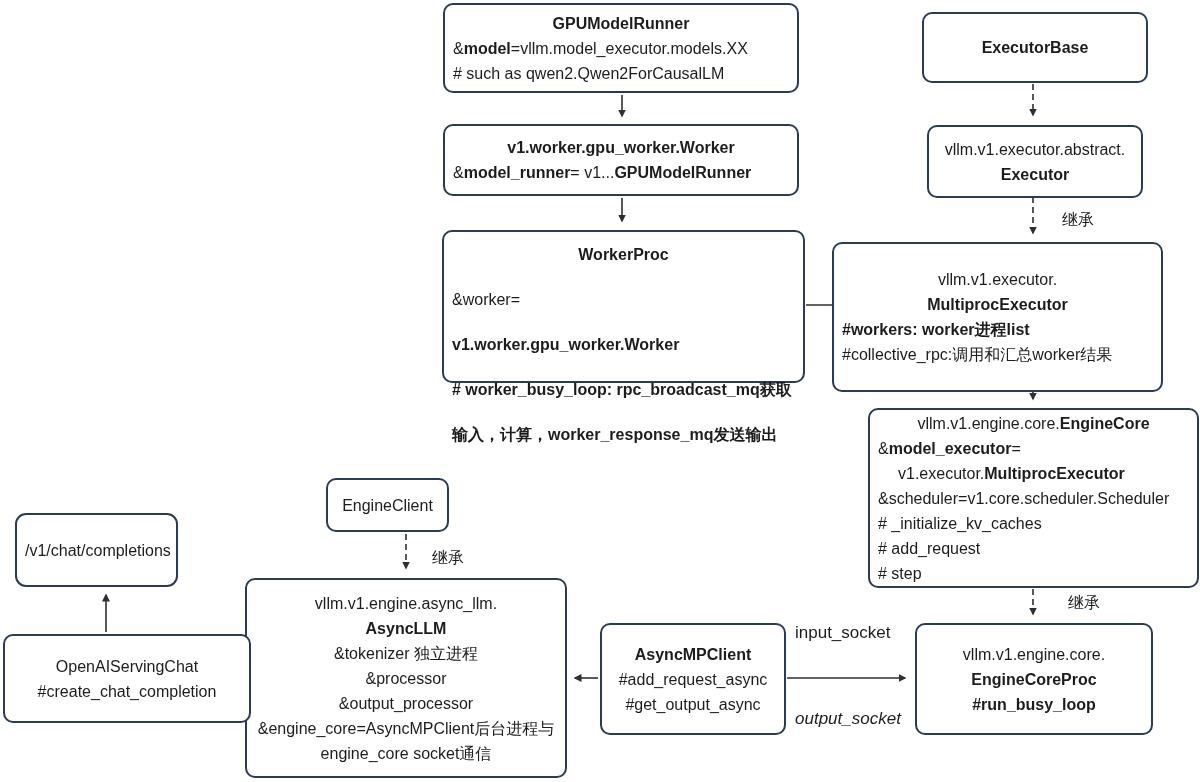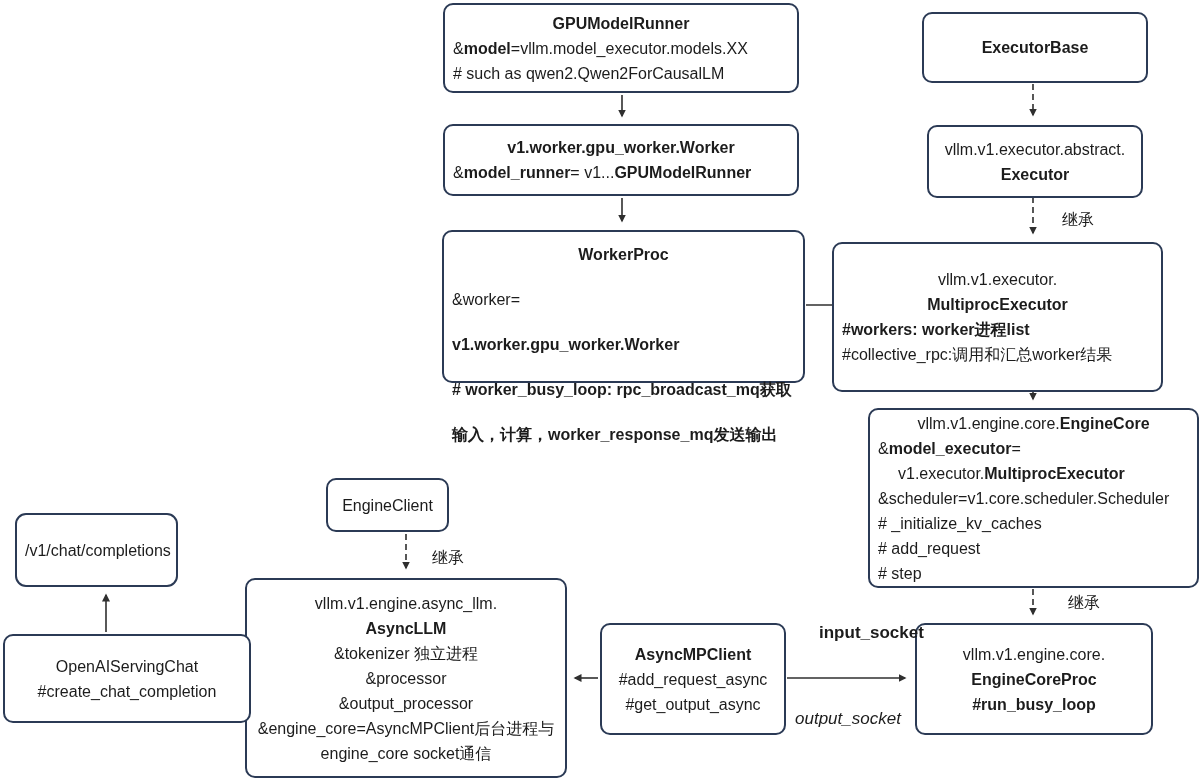--- a/index.html
+++ b/index.html
@@ -132,16 +132,16 @@
   </div>
 
   <div class="box" style="left:3px;top:634px;width:248px;height:89px;">
     <div class="line center"><span>OpenAIServingChat</span></div>
     <div class="line center"><span>#create_chat_completion</span></div>
   </div>
 
   <div class="edge-label" style="left:1062px;top:210px;">继承</div>
   <div class="edge-label" style="left:1068px;top:593px;">继承</div>
   <div class="edge-label" style="left:432px;top:548px;">继承</div>
-  <div class="edge-label socket" style="left:819px;top:623px;font-weight:bold;">input_socket</div>
+  <div class="edge-label socket" style="left:795px;top:623px;">input_socket</div>
   <div class="edge-label socket" style="left:795px;top:709px;font-style:italic;">output_socket</div>
 
 </div>
 
 </body></html>

